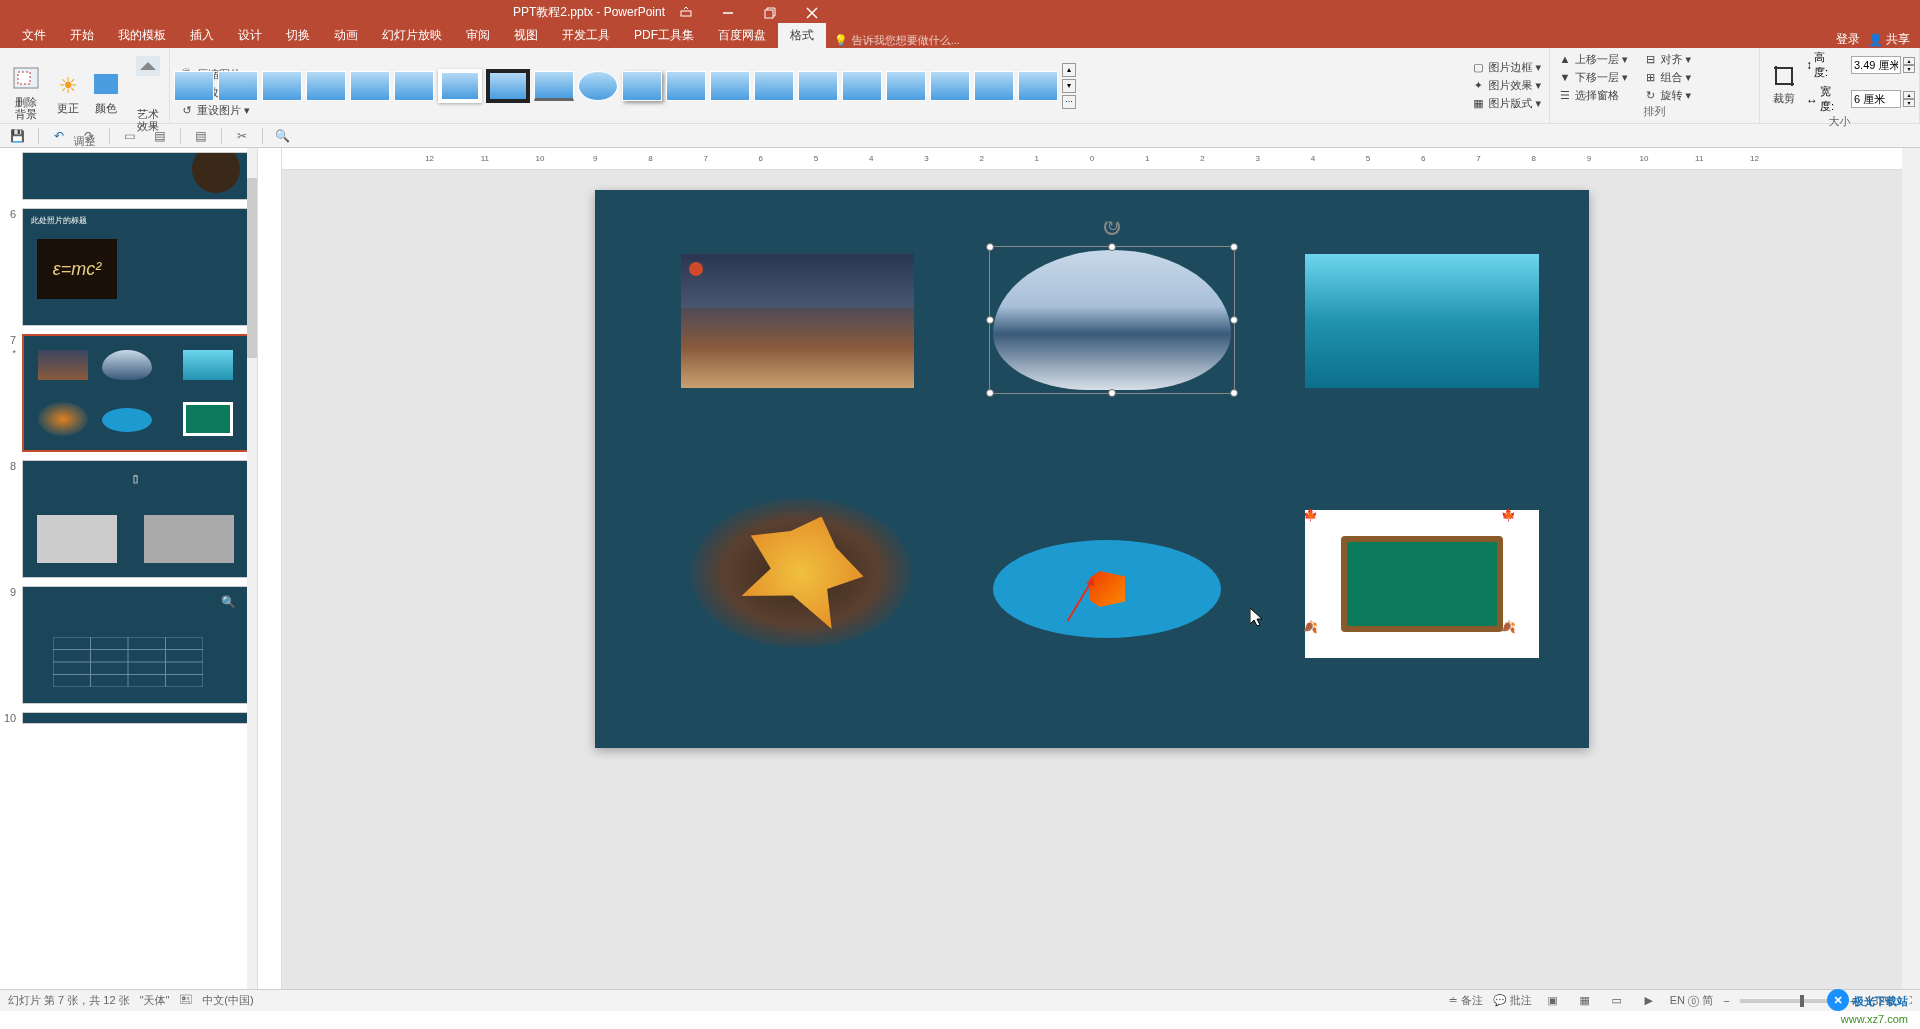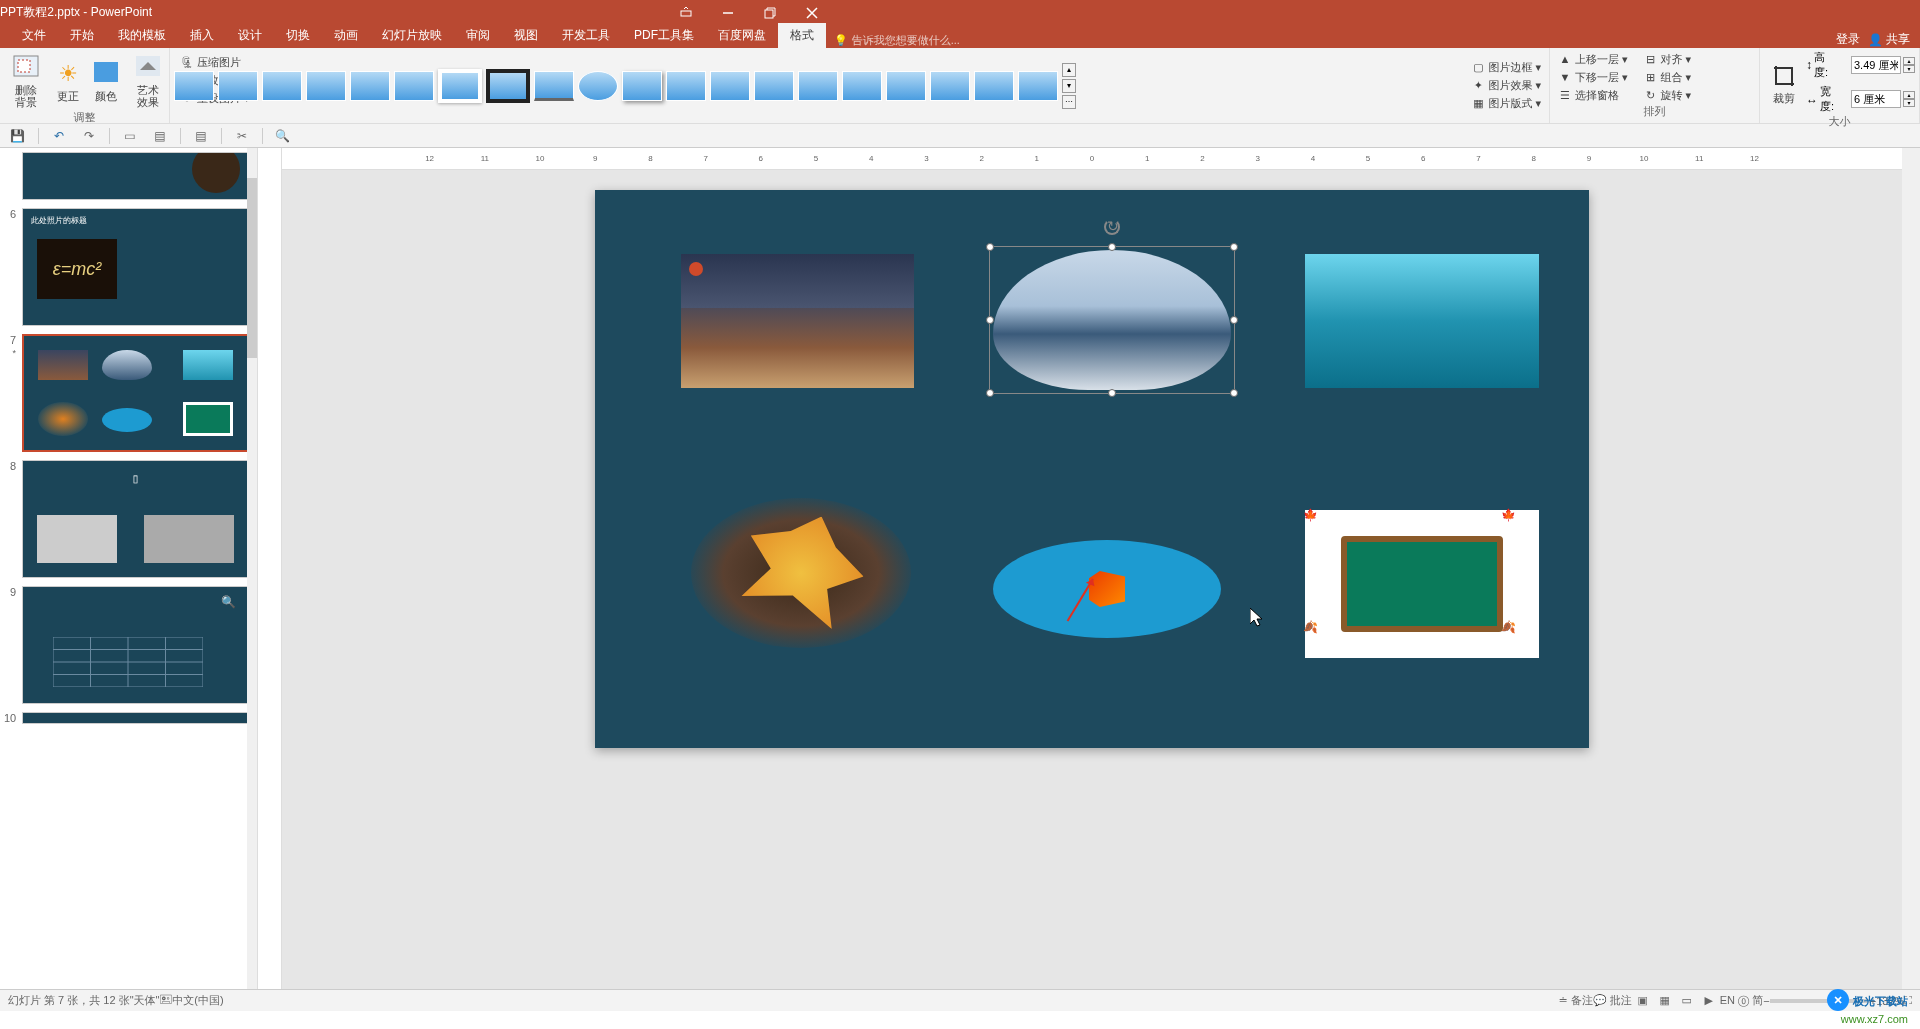--- a/index.html
+++ b/index.html
@@ -1,20 +1,20 @@
 <!DOCTYPE html>
 <html><head>
 <meta charset="utf-8">
 <style>
 * { margin: 0; padding: 0; box-sizing: border-box; font-family: "Microsoft YaHei", "Segoe UI", sans-serif; }
 body { background: #fff; width: 1920px; height: 1029px; overflow: hidden; font-size: 12px; }
 
 
 .titlebar { height: 25px; background: #b94932; display: flex; align-items: center; color: #fff; }
-.titlebar-left { width: 665px; display: flex; justify-content: flex-start; align-items: center; }
+.titlebar-left { width: 665px; display: flex; justify-content: flex-end; align-items: center; }
 .titlebar-center { flex: 1; }
 .titlebar-tool { background: #c15c47; padding: 2px 16px; font-size: 12px; }
 .titlebar-right { display: flex; align-items: center; gap: 0; }
 .win-btn { width: 42px; height: 25px; display: flex; align-items: center; justify-content: center; cursor: pointer; }
 .win-btn svg { width: 12px; height: 12px; }
 
 
 .menutabs { height: 23px; background: #b94932; display: flex; align-items: flex-end; padding-left: 10px; color: #fff; }
 .menutab { padding: 4px 12px; font-size: 12px; cursor: pointer; }
 .menutab.active { background: #f3f3f3; color: #444; }
@@ -92,21 +92,21 @@
 .img6 { bottom: 90px; right: 50px; width: 234px; height: 148px; background:#fff; padding: 26px 36px;}
 .chalkboard { width:100%; height:100%; background:#0a7a5a; border:6px solid #8a5a2a; border-radius:4px;}
 
 .arrow-annotation { position:absolute; top:410px; left:772px; color:#ff0000; font-size:36px; transform:rotate(-35deg); }
 .cursor-ptr { position:absolute; top:438px; left:968px; }
 
 .notes-area { height: 28px; background: #fff; border-top: 1px solid #ccc; padding: 4px 10px; font-size: 12px; color:#999; }
 .vscroll { width: 18px; background:#f0f0f0; }
 
 
-.statusbar { height: 22px; background: #f3f3f3; border-top:1px solid #ccc; display:flex; align-items:center; font-size:11px; color:#666; padding:8px 8px; }
+.statusbar { height: 22px; background: #f3f3f3; border-top:1px solid #ccc; display:flex; align-items:center; font-size:11px; color:#666; padding:8px 8px; gap:10px; }
 .statusbar .spacer { flex:1; }
 .view-btn { width:22px; height:18px; display:flex; align-items:center; justify-content:center; cursor:pointer; border:1px solid transparent;}
 .zoom-slider { width:100px; height:4px; background:#ccc; position:relative; }
 .zoom-slider::after { content:''; position:absolute; top:-4px; left:60%; width:4px; height:12px; background:#666; }
 
 .watermark { position:fixed; bottom:4px; right:12px; display:flex; flex-direction:column; align-items:flex-end; font-size:11px; pointer-events:none;}
 .watermark .wm-logo { background:#1890ff; color:#fff; border-radius:50%; width:22px; height:22px; display:flex; align-items:center; justify-content:center; font-weight:bold; margin-bottom:2px;}
 .watermark .wm-title { color:#1a6fb3; font-weight:bold; }
 .watermark .wm-url { color:#3a9020; }
 </style>
@@ -190,21 +190,21 @@
         <div class="bigbtn-label">更正</div>
       </div>
       <div class="bigbtn" style="width:36px;">
         <div class="bigbtn-icon">
             <svg width="24" height="24">
               <rect width="24" height="20" fill="#4a9de0"></rect>
             </svg>
           </div>
         <div class="bigbtn-label">颜色</div>
       </div>
-      <div class="bigbtn" style="width:44px;">
+      <div class="bigbtn" style="width:44px;gap:24px;">
         <div class="bigbtn-icon">
             <svg width="24" height="24">
               <rect width="24" height="20" fill="#e0e8f0"></rect>
               <path d="M4 14 L12 6 L20 14" fill="#888"></path>
             </svg>
           </div>
         <div class="bigbtn-label">艺术效果</div>
       </div>
       <div class="vert-stack" style="margin-left:4px;">
         <div class="small-cmd">

